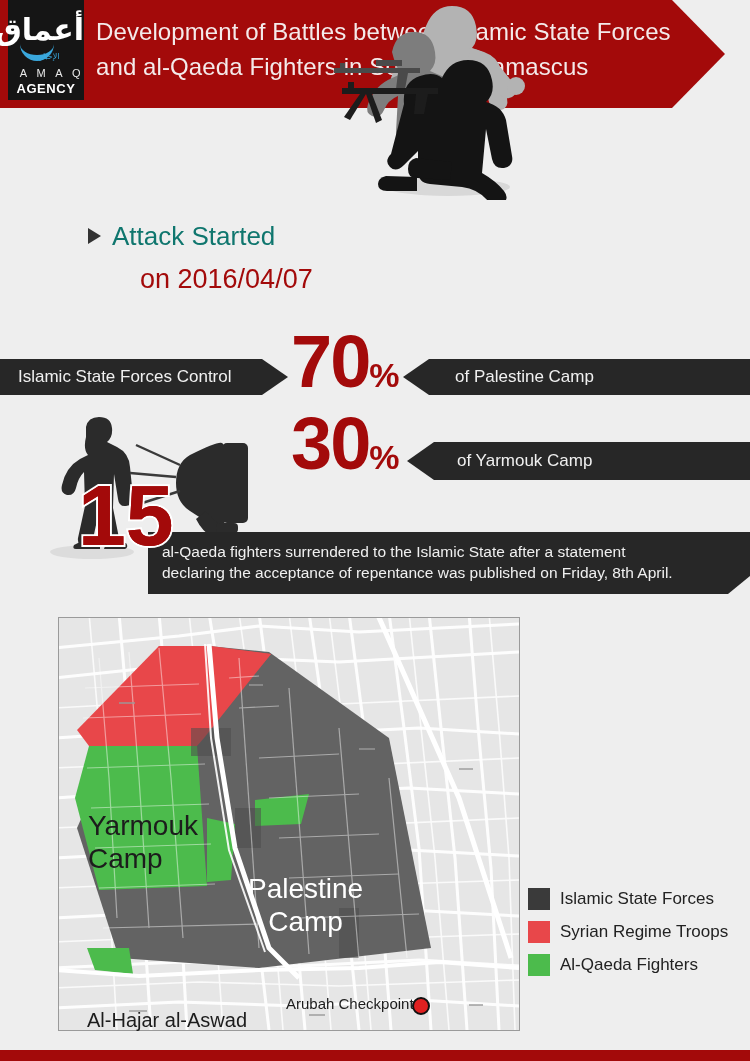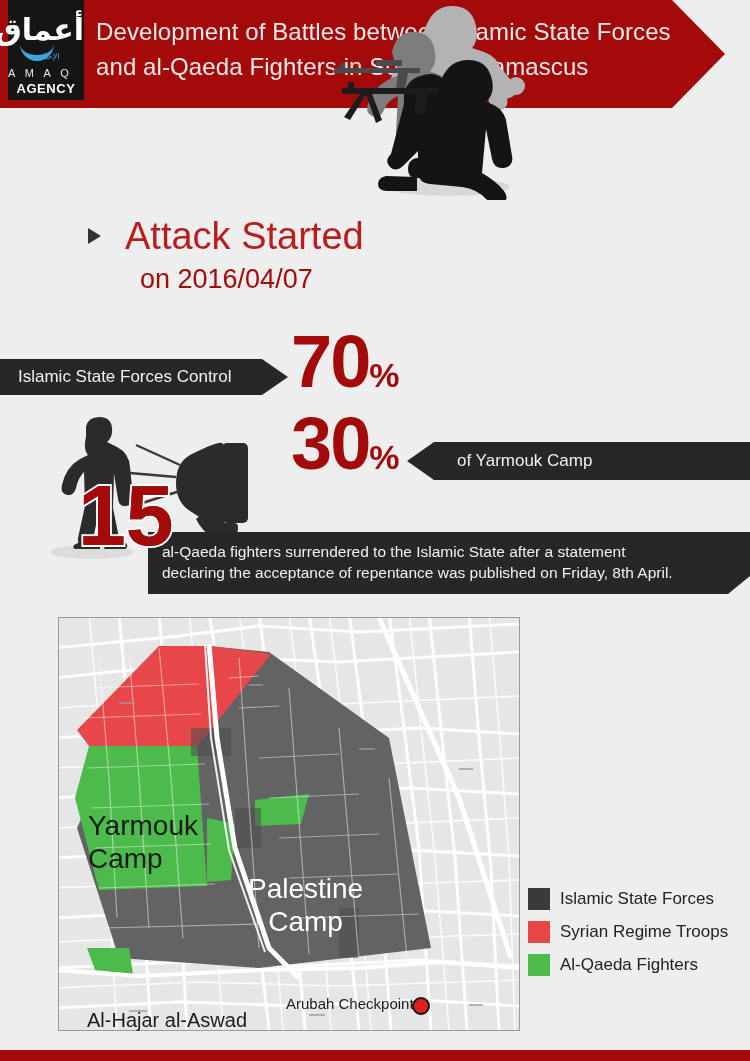--- a/index.html
+++ b/index.html
@@ -36,21 +36,21 @@
     border-bottom:6px solid #3aa8dd;
     border-radius:0 0 26px 26px;
   }
   .logo-ar-sub{
     position:absolute;left:0;top:50px;width:76px;height:14px;
     color:#3aa8dd;font-size:8px;line-height:14px;text-align:center;
     font-family:"DejaVu Sans", sans-serif;direction:rtl;
   }
   .logo-amaq{
     position:absolute;left:0;top:64px;width:76px;height:18px;
-    color:#e9e9e9;font-size:11px;line-height:18px;text-align:left;
+    color:#e9e9e9;font-size:11px;line-height:18px;text-align:right;
     letter-spacing:3.5px;
   }
   .logo-agency{
     position:absolute;left:0;top:80px;width:76px;height:18px;
     color:#ffffff;font-size:13px;line-height:18px;text-align:center;
     font-weight:bold;letter-spacing:0.6px;
   }
   .header-title{
     position:absolute;left:96px;top:14px;width:600px;
     color:#f4eaea;font-size:24px;line-height:35px;font-weight:normal;
@@ -59,21 +59,21 @@
   .header-title .l2{display:block;}
   .soldiers{position:absolute;left:330px;top:0px;width:210px;height:200px;}
   .tri-bullet{
     position:absolute;left:88px;top:228px;width:0;height:0;
     border-left:13px solid #333333;
     border-top:8px solid transparent;
     border-bottom:8px solid transparent;
   }
   .attack-title{
     position:absolute;left:112px;top:214px;
-    color:#b91c1c;font-size:38px;line-height:44px;margin-left:13px;
+    color:#0f766e;font-size:26px;line-height:44px;
   }
   .attack-date{
     position:absolute;left:140px;top:262px;
     color:#a30a0a;font-size:27px;line-height:34px;
   }
 
   
   .bar-left{
     position:absolute;left:0;top:359px;width:288px;height:36px;
     background:#272727;
@@ -242,20 +242,23 @@
 
   <div class="tri-bullet"></div>
   <div class="attack-title">Attack Started</div>
   <div class="attack-date">on 2016/04/07</div>
 
   <div class="bar-left">
     <span>Islamic State Forces Control</span>
   </div>
   <div class="pct pct-70">
     <span class="num">70</span><span class="sym">%</span>
+  </div>
+  <div class="bar-right-1">
+    <span>of Palestine Camp</span>
   </div>
 
   <div class="pct pct-30">
     <span class="num">30</span><span class="sym">%</span>
   </div>
   <div class="bar-right-2">
     <span>of Yarmouk Camp</span>
   </div>
 
   <div class="mega-wrap">

